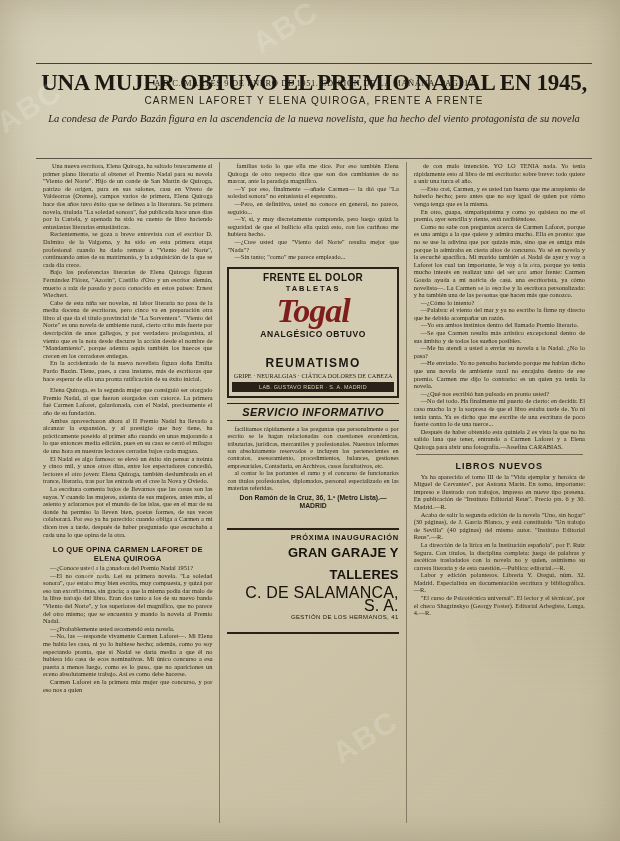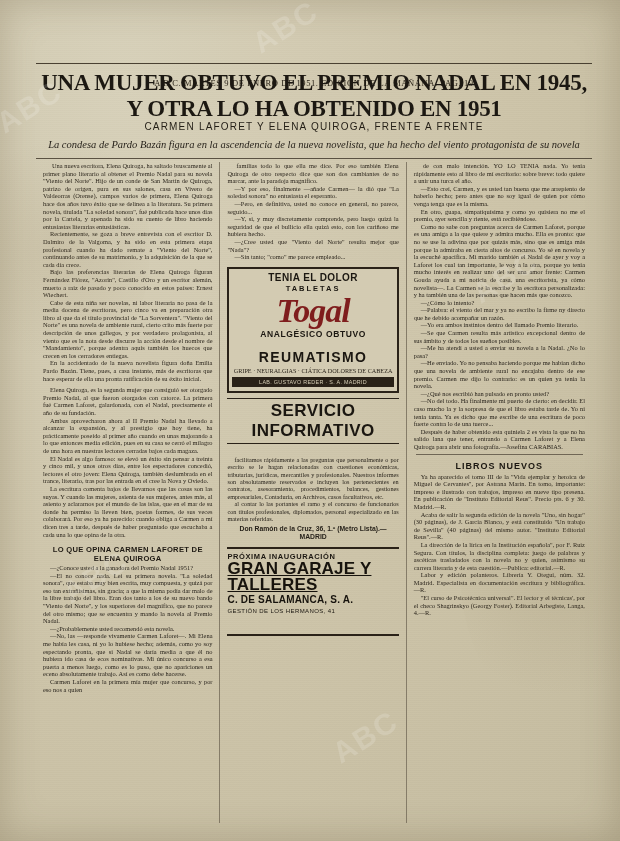--- a/index.html
+++ b/index.html
@@ -149,72 +149,72 @@
     letter-spacing:-1px;
     margin:1px 0 0 0;
   }
   .ad-togal .t3{
     font-family:"Liberation Sans", sans-serif;
     font-weight:bold;font-size:8.5px;letter-spacing:.6px;
     margin-top:1px;color:#1b1711;
   }
   .ad-togal .t4{
     font-family:"Liberation Sans", sans-serif;
-    font-weight:bold;font-size:14px;letter-spacing:1.4px;
-    margin-top:10px;color:#1b1711;
+    font-weight:bold;font-size:12px;letter-spacing:1.4px;
+    margin-top:17px;color:#1b1711;
   }
   .ad-togal .t5{
     font-size:6.2px;line-height:7px;margin-top:2px;color:#251f17;
   }
   .ad-togal .bar{
     margin-top:3px;
     background:#2a2218;color:#d7cfb6;
     font-family:"Liberation Sans", sans-serif;
     font-size:5.4px;letter-spacing:.3px;
     padding:2px 1px;line-height:6px;
   }
 
   
   .ad-servicio{
     margin:5px 0 4px 0;
     text-align:center;
   }
   .ad-servicio .title{
     font-family:"Liberation Sans", sans-serif;
-    font-weight:bold;font-size:17px;letter-spacing:.5px;
+    font-weight:bold;font-size:11px;letter-spacing:.5px;
     border-top:1px solid #2a2218;border-bottom:1px solid #2a2218;
-    padding:2px 0;margin-bottom:12px;color:#1b1711;
+    padding:2px 0;margin-bottom:4px;color:#1b1711;font-style:italic;
   }
   .ad-servicio p{
     font-size:6.2px;line-height:7.4px;text-align:justify;text-indent:7px;margin:0;
   }
   .ad-servicio .addr{
     font-family:"Liberation Sans", sans-serif;
     font-weight:bold;font-size:6.8px;line-height:8px;margin-top:3px;text-align:center;
   }
 
   
   .ad-garaje{
-    margin:6px 0 0 0;
+    margin:18px 0 0 0;
     border-top:2px solid #2a2218;
     border-bottom:2px solid #2a2218;
-    padding:3px 0 20px 0;
-    text-align:left;
+    padding:3px 0 12px 0;
+    text-align:right;
   }
   .ad-garaje .l1{
     font-family:"Liberation Sans", sans-serif;
     font-weight:bold;font-size:7.5px;letter-spacing:.6px;color:#1b1711;
   }
   .ad-garaje .l2{
     font-family:"Liberation Sans", sans-serif;
-    font-weight:bold;font-size:17px;line-height:16px;letter-spacing:.2px;color:#17130d;text-decoration:underline;
+    font-weight:bold;font-size:13px;line-height:22px;letter-spacing:.2px;color:#17130d;
   }
   .ad-garaje .l3{
     font-family:"Liberation Sans", sans-serif;
-    font-weight:bold;font-size:10px;line-height:13px;letter-spacing:.2px;color:#17130d;
+    font-weight:normal;font-size:16px;line-height:13px;letter-spacing:.2px;color:#17130d;
   }
   .ad-garaje .l4{
     font-family:"Liberation Sans", sans-serif;
     font-size:6px;letter-spacing:.4px;margin-top:2px;color:#1b1711;
   }
 
   .libros-title{
     text-align:center;
     font-family:"Liberation Sans", sans-serif;
     font-weight:bold;font-size:9px;letter-spacing:1px;
@@ -247,21 +247,20 @@
 <body>
 
 <div class="page">
   <div class="paper-noise"></div>
 
   <div class="masthead">A B C. MARTES 9 DE ENERO DE 1951. EDICION DE LA MAÑANA. PAG. 19</div>
   <div class="rule-top"></div>
 
   <div class="headline-box">
     <div class="hl1">UNA MUJER OBTUVO EL PREMIO NADAL EN 1945,</div>
-    <div class="hl2">Y OTRA LO HA OBTENIDO EN 1951</div>
     <div class="hl3">CARMEN LAFORET Y ELENA QUIROGA, FRENTE A FRENTE</div>
     <div class="subhead">La condesa de Pardo Bazán figura en la ascendencia de la nueva novelista, que ha hecho del viento protagonista de su novela</div>
   </div>
 
   <div class="rule-under-head"></div>
 
   <div class="cols">
 
     <div class="col c1">
       <p class="body first">Una nueva escritora, Elena Quiroga, ha saltado bruscamente al primer plano literario al obtener el Premio Nadal para su novela "Viento del Norte". Hijo de un conde de San Martín de Quiroga, patrizo de origen, pura en sus salones, casa en Vivero de Valdeorras (Orense), campos varios de primera, Elena Quiroga hace dos años tuvo éxito que se delinea a la literatura. Su primera novela, titulada "La soledad sonora", fué publicada hace unos días por la Cartela, y apenada ha sido su cuento de libro haciendo entusiastas literarias entusiásticas.</p>
@@ -286,21 +285,21 @@
 
     <div class="col c2">
       <p class="body first">familias todo lo que ella me dice. Por eso también Elena Quiroga de otro respecto dice que son dos cambiantes de no marcar, ante la paradoja magnífico.</p>
       <p class="body">—Y por eso, finalmente —añade Carmen— la dió que "La soledad sonora" no entusiasta el esperanto.</p>
       <p class="body">—Pero, en definitiva, usted no conoce en general, no parece, seguido...</p>
       <p class="body">—Y, sí, y muy discretamente comprende, pero luego quizá la seguridad de que el bullicio ella quizá esto, con los cariñoso me hubiera hecho.</p>
       <p class="body">—¿Cree usted que "Viento del Norte" resulta mejor que "Nada"?</p>
       <p class="body">—Sin tanto; "como" me parece empleado...</p>
 
       <div class="ad-togal">
-        <div class="t1">TENIA EL DOLOR</div>
+        <div class="t1">FRENTE EL DOLOR</div>
         <div class="t2">TABLETAS</div>
         <div class="togal-word">Togal</div>
         <div class="t3">ANALGÉSICO OBTUVO</div>
         <div class="t4">REUMATISMO</div>
         <div class="t5">GRIPE · NEURALGIAS · CIÁTICA DOLORES DE CABEZA</div>
         <div class="bar">LAB. GUSTAVO REDER  ·  S. A. MADRID</div>
       </div>
 
       <div class="ad-servicio">
         <div class="title">SERVICIO INFORMATIVO</div>

